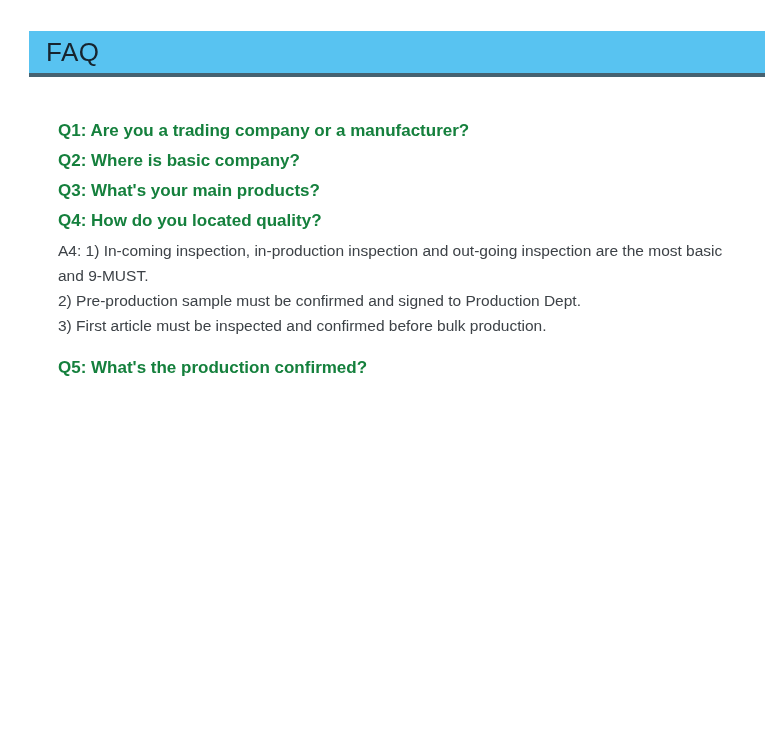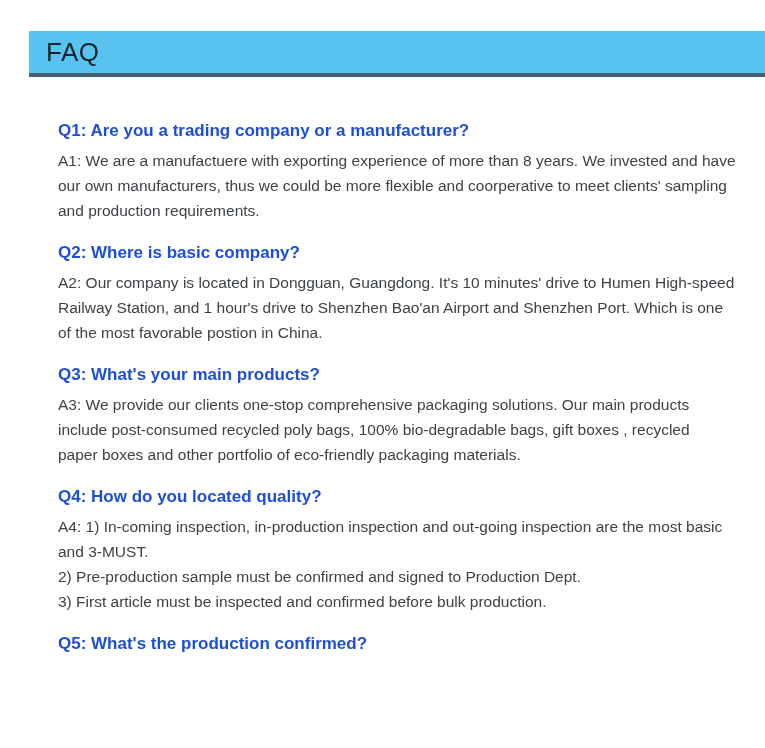--- a/index.html
+++ b/index.html
@@ -25,21 +25,21 @@
     color: #17242E;
     padding-left: 5px;
     line-height: 46px;
   }
   .content {
     padding: 21px 15px 0 10px;
   }
   .faq-item h3 {
     font-size: 17px;
     font-weight: 700;
-    color: #1d4ed8;
+    color: #15803d;
     line-height: 18px;
     margin: 0 0 8px 0;
   }
   .faq-item p {
     font-size: 15.5px;
     font-weight: 400;
     color: #3D4247;
     line-height: 25px;
     margin: 0 0 21px 0;
     white-space: pre-line;
@@ -49,43 +49,34 @@
 <body>
 
 <header class="faq-header">
   <span class="title">FAQ</span>
 </header>
 
 <main class="content">
 
   <section class="faq-item">
     <h3>Q1: Are you a trading company or a manufacturer?</h3>
-    <p>A1: We are a manufactuere with exporting experience of more than 8 years. We invested and have
-our own manufacturers, thus we could be more flexible and coorperative to meet clients' sampling
-and production requirements.</p>
   </section>
 
   <section class="faq-item">
     <h3>Q2: Where is basic company?</h3>
-    <p>A2: Our company is located in Dongguan, Guangdong. It's 10 minutes' drive to Humen High-speed
-Railway Station, and 1 hour's drive to Shenzhen Bao'an Airport and Shenzhen Port. Which is one
-of the most favorable postion in China.</p>
   </section>
 
   <section class="faq-item">
     <h3>Q3: What's your main products?</h3>
-    <p>A3: We provide our clients one-stop comprehensive packaging solutions. Our main products
-include post-consumed recycled poly bags, 100% bio-degradable bags, gift boxes , recycled
-paper boxes and other portfolio of eco-friendly packaging materials.</p>
   </section>
 
   <section class="faq-item">
     <h3>Q4: How do you located quality?</h3>
     <p>A4: 1) In-coming inspection, in-production inspection and out-going inspection are the most basic
-and 3-MUST.
+and 9-MUST.
 2) Pre-production sample must be confirmed and signed to Production Dept.
 3) First article must be inspected and confirmed before bulk production.</p>
   </section>
 
   <section class="faq-item">
     <h3>Q5: What's the production confirmed?</h3>
   </section>
 
 </main>
 

